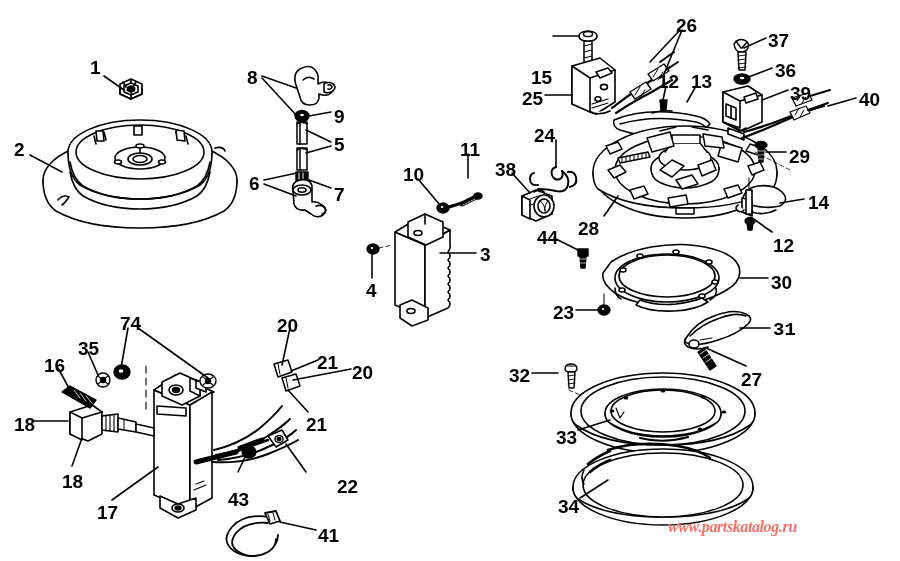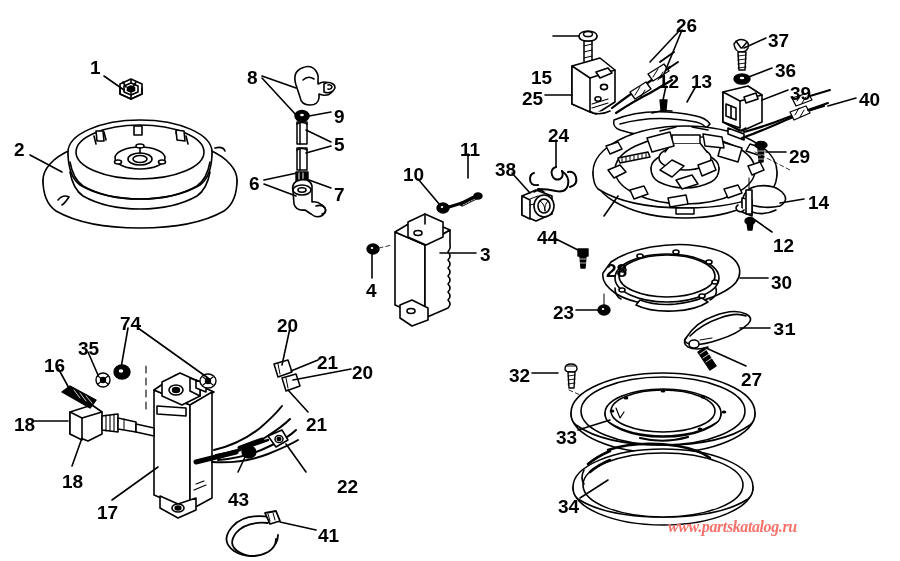--- a/index.html
+++ b/index.html
@@ -546,25 +546,25 @@
       <div class="callout" style="left: 44px; top: 356px;">16</div>
       <div class="callout" style="left: 97px; top: 503px;">17</div>
       <div class="callout" style="left: 62px; top: 472px;">18</div>
       <div class="callout" style="left: 14px; top: 415px;">18</div>
       <div class="callout" style="left: 277px; top: 316px;">20</div>
       <div class="callout" style="left: 352px; top: 363px;">20</div>
       <div class="callout" style="left: 317px; top: 353px;">21</div>
       <div class="callout" style="left: 306px; top: 415px;">21</div>
       <div class="callout" style="left: 301px; top: 477px; margin-left: 36px;">22</div>
       <div class="callout" style="left: 553px; top: 303px;">23</div>
-      <div class="callout" style="left: 548px; top: 126px;">24</div>
+      <div class="callout" style="left: 534px; top: 126px;">24</div>
       <div class="callout" style="left: 522px; top: 89px;">25</div>
       <div class="callout" style="left: 676px; top: 16px;">26</div>
       <div class="callout" style="left: 741px; top: 370px;">27</div>
-      <div class="callout" style="left: 606px; top: 219px; margin-top: 42px;">28</div>
+      <div class="callout" style="left: 578px; top: 219px;">28</div>
       <div class="callout" style="left: 789px; top: 147px;">29</div>
       <div class="callout" style="left: 771px; top: 273px;">30</div>
       <div class="callout" style="left: 773px; top: 321px; font-family: Liberation Mono, monospace;">31</div>
       <div class="callout" style="left: 509px; top: 366px;">32</div>
       <div class="callout" style="left: 556px; top: 428px;">33</div>
       <div class="callout" style="left: 558px; top: 497px;">34</div>
       <div class="callout" style="left: 78px; top: 339px;">35</div>
       <div class="callout" style="left: 775px; top: 61px;">36</div>
       <div class="callout" style="left: 768px; top: 31px;">37</div>
       <div class="callout" style="left: 495px; top: 160px;">38</div>

